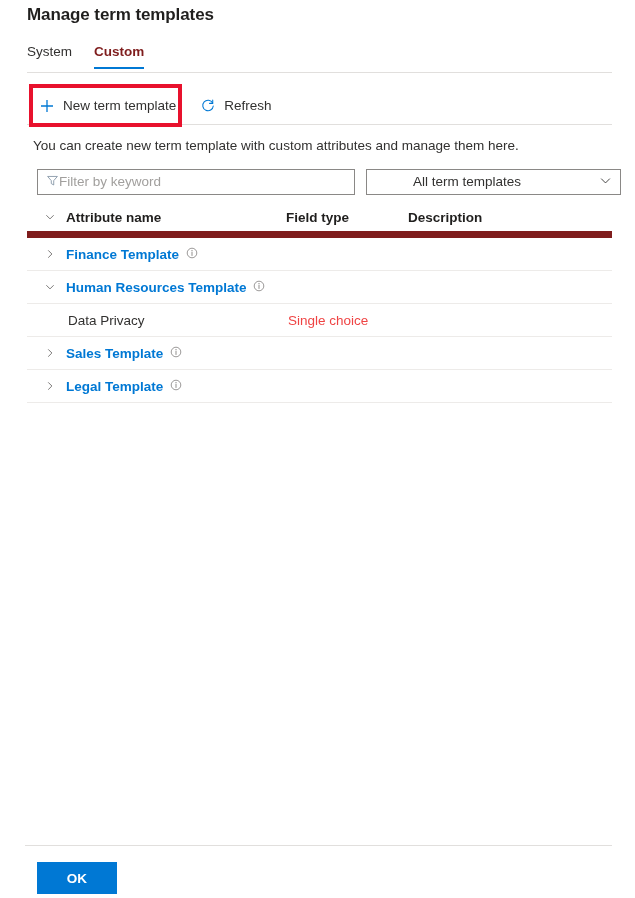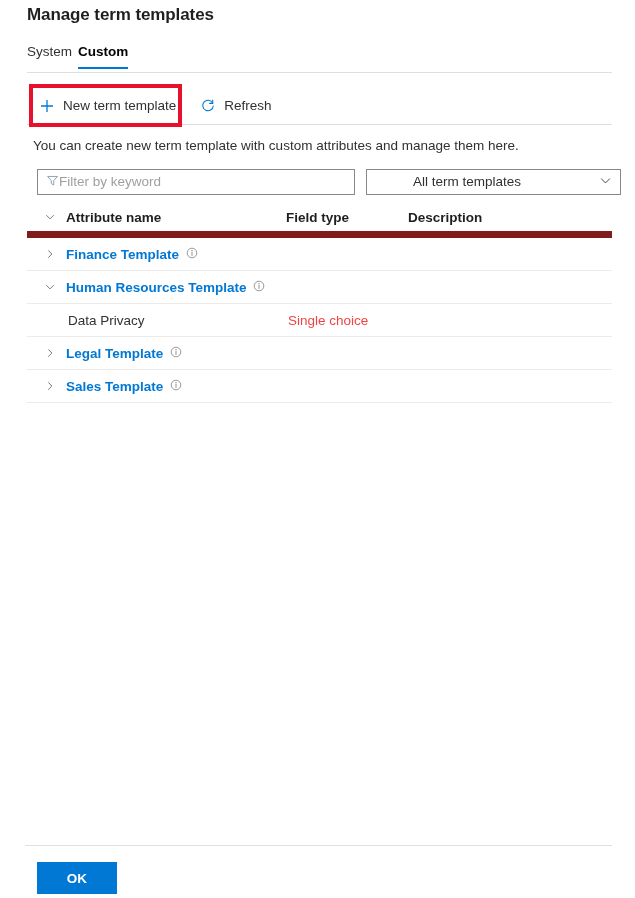--- a/index.html
+++ b/index.html
@@ -28,34 +28,34 @@
     letter-spacing: -0.1px;
   }
 
   
   .tabs {
     position: absolute;
     left: 27px;
     top: 44px;
     display: flex;
     align-items: flex-end;
-    gap: 6px;
+    gap: 22px;
     text-align: center;
   }
   .tab {
     position: relative;
     font-size: 13.5px;
     color: #323130;
     padding-bottom: 9px;
     cursor: pointer;
     line-height: 16px;
   }
   .tab.selected {
     font-weight: bold;
-    color: #000000;
+    color: #7f1d1d;
   }
   .tab.selected::after {
     content: "";
     position: absolute;
     left: 0;
     right: 0;
     bottom: 0;
     height: 2px;
     background: #0078d4;
   }
@@ -402,21 +402,21 @@
 
   <div class="trow">
     <div class="col-chevron">
       <span class="chev">
         <svg width="12" height="12" viewBox="0 0 16 16" aria-hidden="true">
           <path d="M6 3.5 L10.5 8 L6 12.5" stroke="#605e5c" stroke-width="1.1" fill="none" stroke-linecap="round" stroke-linejoin="round"></path>
         </svg>
       </span>
     </div>
     <div class="col-name">
-      <span class="tmpl-link">Legal Template</span>
+      <span class="tmpl-link">Sales Template</span>
       <span class="info-icon">
         <svg width="12" height="12" viewBox="0 0 16 16" aria-hidden="true">
           <circle cx="8" cy="8" r="6.4" stroke="#797775" stroke-width="1" fill="none"></circle>
           <path d="M8 6.9 L8 11.3" stroke="#797775" stroke-width="1.1" stroke-linecap="round"></path>
           <circle cx="8" cy="4.8" r="0.75" fill="#797775"></circle>
         </svg>
       </span>
     </div>
     <div class="col-type"></div>
     <div class="col-desc"></div>
@@ -424,21 +424,21 @@
 
   <div class="trow">
     <div class="col-chevron">
       <span class="chev">
         <svg width="12" height="12" viewBox="0 0 16 16" aria-hidden="true">
           <path d="M6 3.5 L10.5 8 L6 12.5" stroke="#605e5c" stroke-width="1.1" fill="none" stroke-linecap="round" stroke-linejoin="round"></path>
         </svg>
       </span>
     </div>
     <div class="col-name">
-      <span class="tmpl-link">Sales Template</span>
+      <span class="tmpl-link">Legal Template</span>
       <span class="info-icon">
         <svg width="12" height="12" viewBox="0 0 16 16" aria-hidden="true">
           <circle cx="8" cy="8" r="6.4" stroke="#797775" stroke-width="1" fill="none"></circle>
           <path d="M8 6.9 L8 11.3" stroke="#797775" stroke-width="1.1" stroke-linecap="round"></path>
           <circle cx="8" cy="4.8" r="0.75" fill="#797775"></circle>
         </svg>
       </span>
     </div>
     <div class="col-type"></div>
     <div class="col-desc"></div>

